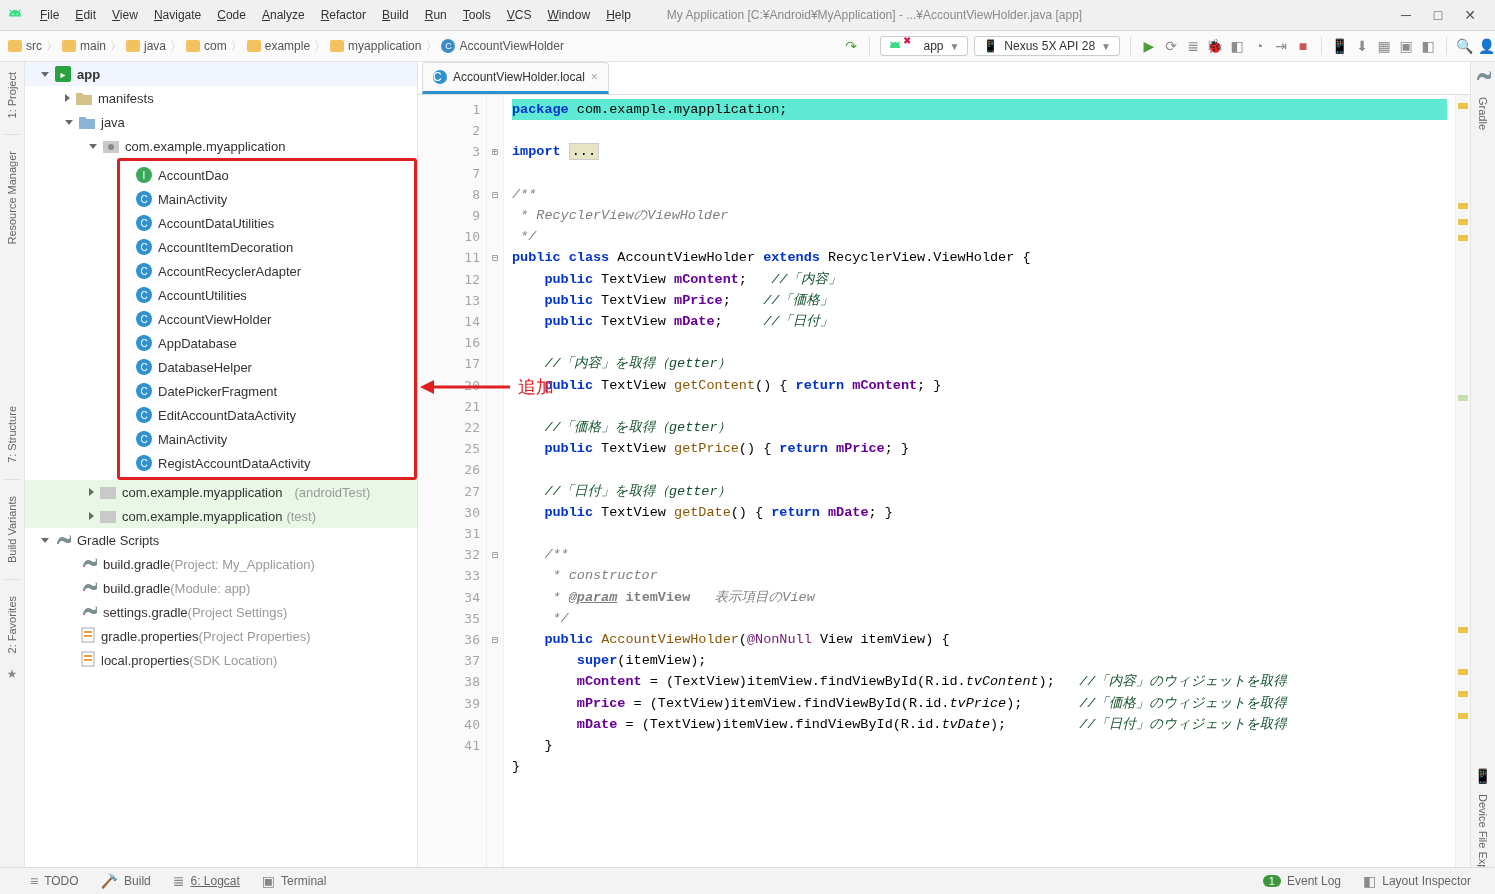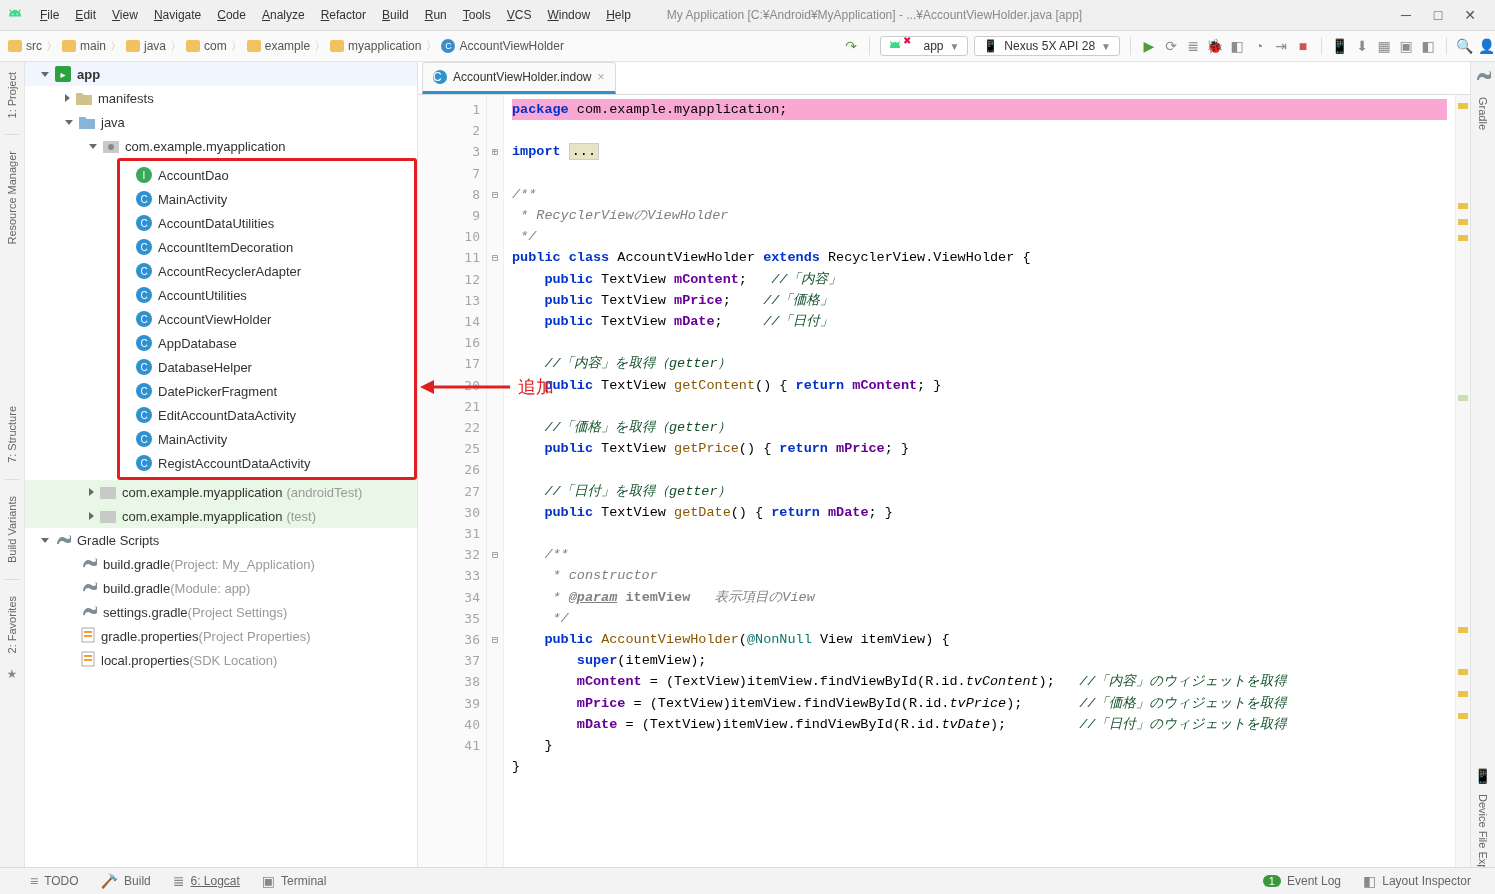--- a/index.html
+++ b/index.html
@@ -56,34 +56,34 @@
 .tab .close{color:#aaa}
 .editor{flex:1;display:flex;overflow:hidden;position:relative}
 .gutter{width:62px;background:#fafafa;border-right:1px solid #eee;text-align:right;padding-right:6px;color:#a6a6a6;padding-top:4px;line-height:21.2px;font-family:Consolas,monospace;font-size:13px}
 .fold-col{width:16px;background:#fafafa;padding-top:4px;line-height:21.2px;font-family:Consolas,monospace;font-size:10px;color:#888;text-align:center;border-right:1px solid #f0f0f0}
 .code{flex:1;padding:4px 0 0 8px;font-family:Consolas,"Courier New",monospace;font-size:13.5px;line-height:21.2px;white-space:pre;color:#000}
 .code .kw{color:#0033cc;font-weight:bold}
 .code .cm{color:#14532d;font-style:italic}
 .code .doc{color:#808080;font-style:italic}
 .code .fld{color:#660099;font-weight:bold}
 .code .mtd{color:#8a5604}
-.code .ann{color:#0f766e}
+.code .ann{color:#701a75}
 .code .decl{font-style:italic}
 .ermap{width:14px;background:#f7f7f7;border-left:1px solid #eee;position:relative}
 .ermap .mk{position:absolute;left:2px;width:10px;height:6px}
 .ermap .warn{background:#e8c44c}
 .ermap .hint{background:#c8dfb0}
 .rrail{width:24px;background:#f3f3f3;border-left:1px solid #e4e4e4;display:flex;flex-direction:column;align-items:center;padding-top:6px;gap:6px}
 .rrail .vlabel{writing-mode:vertical-rl;font-size:11px;color:#666;padding:4px 0}
 .statusbar{position:absolute;bottom:0;left:0;right:0;height:26px;display:flex;align-items:center;padding:0 24px 0 30px;background:#f3f3f3;border-top:1px solid #dcdcdc;color:#666;gap:22px}
 .statusbar .sp{flex:1}
 .sb-item{display:flex;align-items:center;gap:6px}
 .sb-ic{display:inline-flex;align-items:center;justify-content:center;font-size:14px;color:#888}
 .hammer{transform:scaleX(-1)}
-.highlight-line{background:#f9a8d4;display:inline-block;width:calc(100% - 8px)}
+.highlight-line{background:#5eead4;display:inline-block;width:calc(100% - 8px)}
 </style>
 </head>
 <body>
 
 <div class="menubar">
   <span class="logo">
     <svg width="18" height="18" viewBox="0 0 24 24">
         <path fill="#3ddc84" d="M6 8l-2-3 1-1 2 3a8 8 0 0110 0l2-3 1 1-2 3a8 8 0 012 6H4a8 8 0 012-6z"></path>
         <circle cx="9" cy="11" r="1" fill="#fff"></circle>
         <circle cx="15" cy="11" r="1" fill="#fff"></circle>
@@ -278,21 +278,21 @@
           </div>
       </div>
       <div class="tree-row hl-row" style="padding-left:64px">
         <span class="arrow right"></span>
         <span class="ic pkg">
             <svg width="16" height="14">
               <rect width="16" height="12" y="2" fill="#c9c9c9"></rect>
             </svg>
           </span>
         <span>com.example.myapplication</span>
-        <span class="dim" style="margin-left:4px">(androidTest)</span>
+        <span class="dim" style="margin-left:12px">(androidTest)</span>
       </div>
       <div class="tree-row hl-row" style="padding-left:64px">
         <span class="arrow right"></span>
         <span class="ic pkg">
             <svg width="16" height="14">
               <rect width="16" height="12" y="2" fill="#c9c9c9"></rect>
             </svg>
           </span>
         <span>com.example.myapplication</span>
         <span class="dim" style="margin-left:4px">(test)</span>
@@ -345,21 +345,21 @@
             <span class="dim"> (SDK Location)</span>
           </div>
         </div>
     </div>
   </div>
 
   <div class="editor-col">
     <div class="tabs-row">
       <div class="tab">
         <span class="ic cls" style="width:14px;height:14px">C</span>
-        <span>AccountViewHolder.indow</span>
+        <span>AccountViewHolder.local</span>
         <span class="close">×</span>
       </div>
     </div>
     <div class="editor">
       <div class="gutter" id="gutter">
           <div>1</div>
           <div>2</div>
           <div>3</div>
           <div>7</div>
           <div>8</div>

